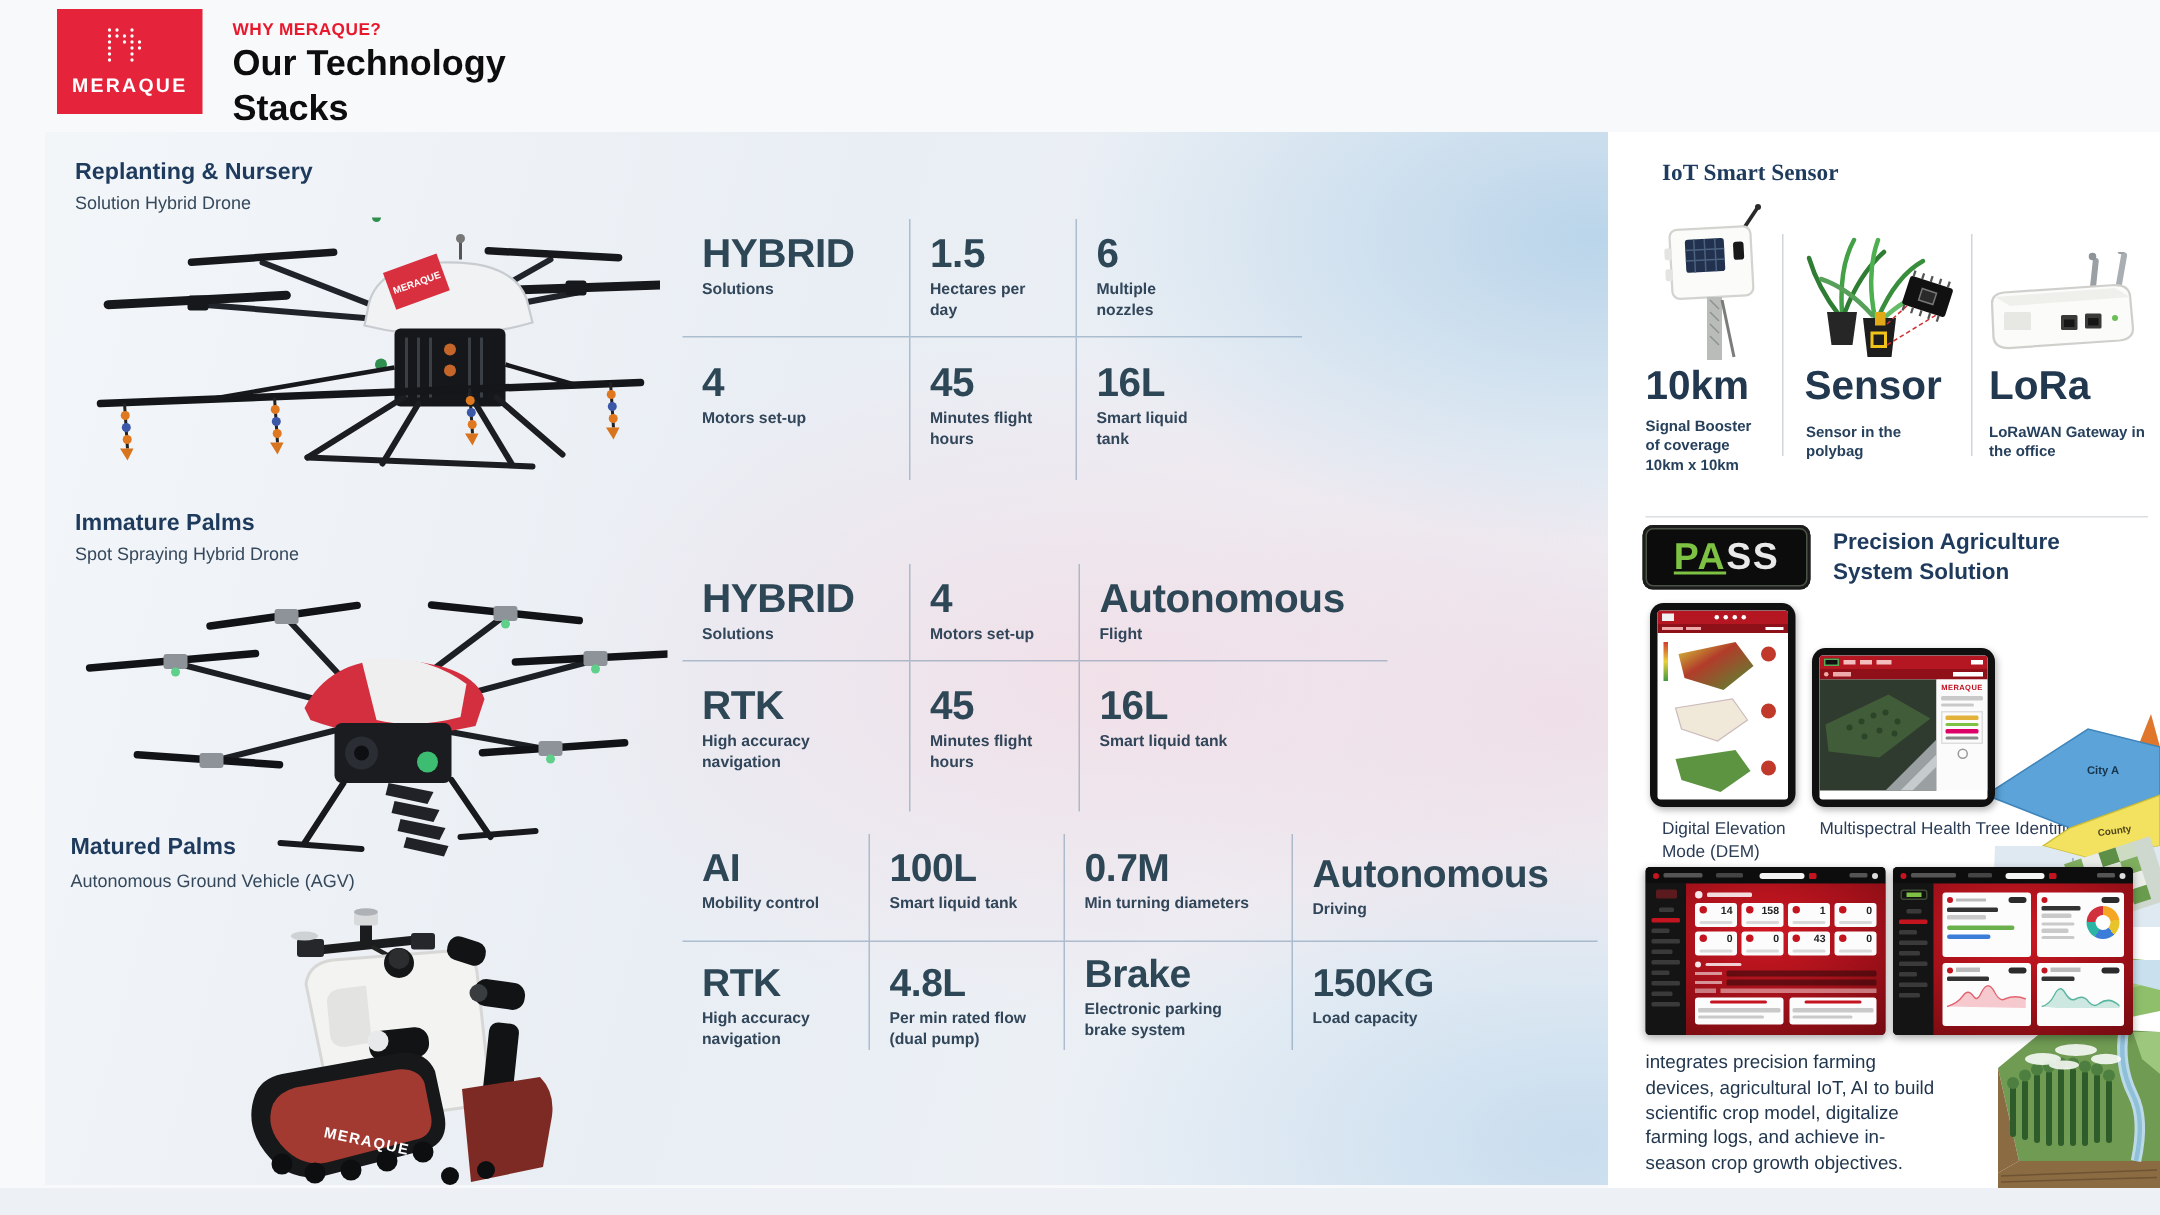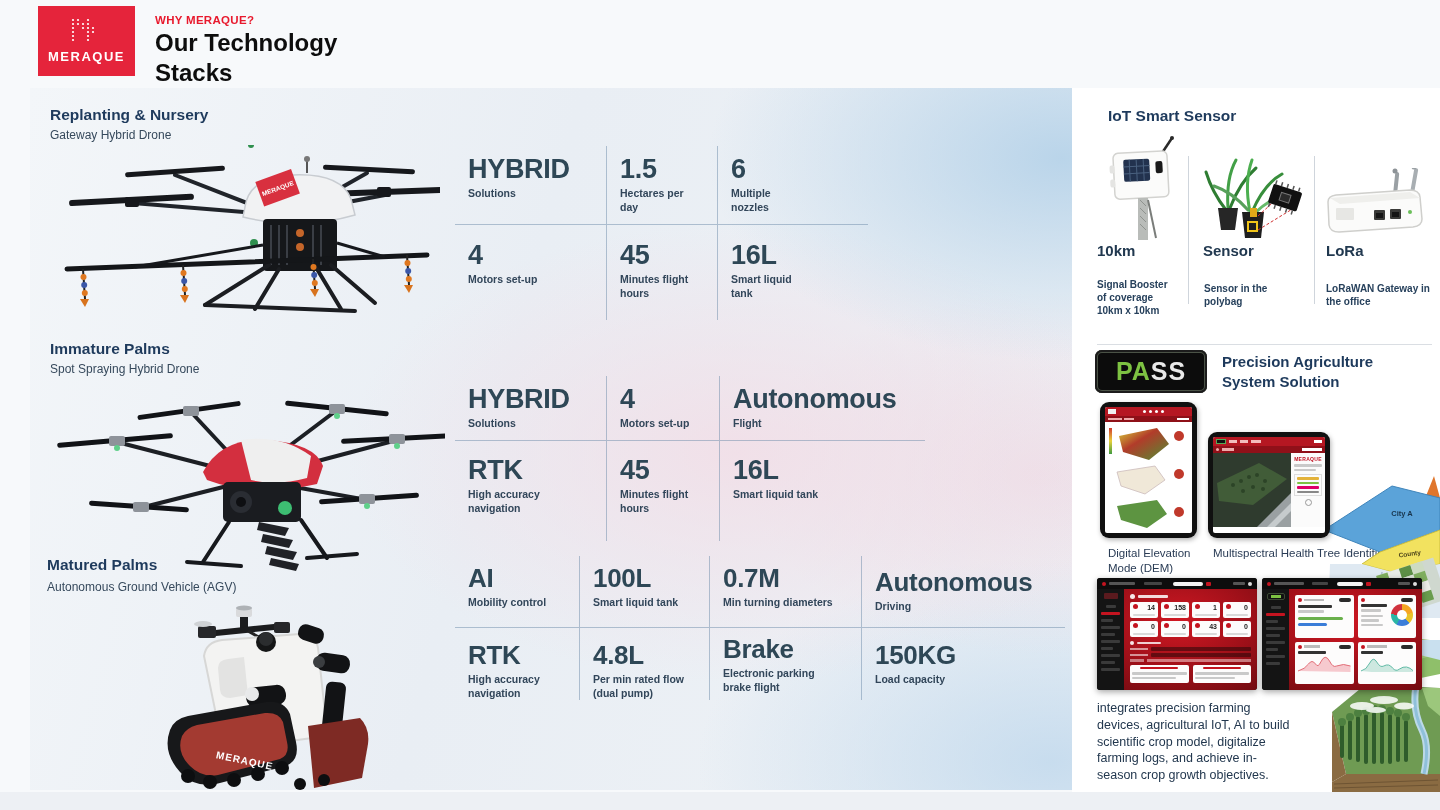--- a/index.html
+++ b/index.html
@@ -38,30 +38,30 @@
   .t3 .spec-value { font-size:26px; }
   .spec-label { font-size:10.5px; font-weight:bold; color:#32465a; margin-top:4px; line-height:1.3; }
   .t1 { left:455px; top:146px; grid-template-columns:152px 111px 150px; grid-template-rows:79px 95px; }
   .t1 .c1 .spec-label{max-width:120px} .t1 .c2 .spec-label{max-width:75px} .t1 .c3 .spec-label{max-width:80px}
   .t2 { left:455px; top:376px; grid-template-columns:152px 113px 205px; grid-template-rows:65px 100px; }
   .t2 .c1 .spec-label{max-width:105px} .t2 .c2 .spec-label{max-width:90px} .t2 .c3 .spec-label{max-width:120px}
   .t3 { left:455px; top:556px; grid-template-columns:125px 130px 152px 203px; grid-template-rows:72px 72px 95px; }
   .t3 .c1 .spec-label{max-width:90px} .t3 .c2 .spec-label{max-width:108px} .t3 .c3 .spec-label{max-width:115px} .t3 .c4 .spec-label{max-width:168px}
 
   
-  .iot-title { left:1108px; top:107px; font-size:15.5px; font-weight:bold; color:#1e3a5c; z-index:3; }
+  .iot-title { left:1108px; top:107px; font-size:15.5px; font-weight:bold; color:#1e3a5c; z-index:3;font-family:Liberation Serif, serif; }
   .iot-vdiv { width:1px; background:#cfd5dc; z-index:3; }
-  .iot-value { font-size:15px; font-weight:800; color:#21384f; z-index:3;text-align:right; }
+  .iot-value { font-size:27px; font-weight:800; color:#21384f; z-index:3;text-align:right; }
   .iot-label { font-size:10px; font-weight:bold; color:#27415c; line-height:1.3; z-index:3; }
   .iot-hdiv { left:1097px; top:344px; width:335px; height:1px; background:#dadee3; z-index:3; }
 
   
   .pass-logo { left:1095px; top:350px; width:112px; height:43px; background:#0c0c0c; border-radius:7px; display:flex; align-items:center; justify-content:center; z-index:3; box-shadow:inset 0 0 0 2px #1c1c1c, inset 0 0 0 3px #4a5246; }
   .pass-logo span { font-size:25px; font-weight:800; letter-spacing:1px; line-height:1; }
-  .pass-pa { color:#7dc242; }
+  .pass-pa { color:#7dc242;text-decoration:underline; }
   .pass-ss { color:#e9e9e9; }
   .pass-title { left:1222px; top:352px; width:180px; font-size:15px; font-weight:bold; color:#1e3a5c; line-height:1.3; z-index:3; }
   .caption { font-size:11.5px; color:#2a3c55; line-height:1.3; z-index:2; }
   .pass-desc { left:1097px; top:700px; width:196px; font-size:12.5px; color:#22374e; line-height:1.34; z-index:4; }
 
   
   .tablet { background:#101010; border-radius:9px; padding:5px; z-index:3; box-shadow:1px 2px 5px rgba(0,0,0,.3); }
   .tablet .screen { width:100%; height:100%; background:#fff; border-radius:2px; overflow:hidden; position:relative; }
 
   
@@ -112,21 +112,21 @@
       <circle cx="23" cy="10" r="1.1"></circle>
         <circle cx="23" cy="14" r="1.1"></circle>
     </g>
   </svg>
   <div class="logo-word">MERAQUE</div>
 </div>
 <div class="abs eyebrow">WHY MERAQUE?</div>
 <div class="abs page-title">Our Technology Stacks</div>
 
 <div class="abs sec-title" style="left:50px;top:106px">Replanting &amp; Nursery</div>
-<div class="abs sec-sub" style="left:50px;top:128px">Gateway Hybrid Drone</div>
+<div class="abs sec-sub" style="left:50px;top:128px">Solution Hybrid Drone</div>
 <div class="abs sec-title" style="left:50px;top:340px">Immature Palms</div>
 <div class="abs sec-sub" style="left:50px;top:362px">Spot Spraying Hybrid Drone</div>
 <div class="abs sec-title" style="left:47px;top:556px">Matured Palms</div>
 <div class="abs sec-sub" style="left:47px;top:580px">Autonomous Ground Vehicle (AGV)</div>
 
 <svg class="abs" style="left:55px;top:145px;z-index:3" width="385" height="190" viewBox="0 0 385 190">
   <g stroke="#20242a" stroke-width="4" stroke-linecap="round">
     <line x1="225" y1="70" x2="78" y2="58"></line>
     <line x1="235" y1="68" x2="330" y2="50"></line>
     <line x1="228" y1="72" x2="120" y2="30"></line>
@@ -377,21 +377,21 @@
   <div class="cell c1" style="padding-top:14px">
       <div class="spec-value">RTK</div>
       <div class="spec-label">High accuracy navigation</div>
     </div>
   <div class="cell c2" style="padding-top:14px">
       <div class="spec-value">4.8L</div>
       <div class="spec-label">Per min rated flow (dual pump)</div>
     </div>
   <div class="cell c3" style="padding-top:8px">
       <div class="spec-value">Brake</div>
-      <div class="spec-label">Electronic parking brake flight</div>
+      <div class="spec-label">Electronic parking brake system</div>
     </div>
   <div class="cell c4 last" style="padding-top:14px">
       <div class="spec-value">150KG</div>
       <div class="spec-label">Load capacity</div>
     </div>
 </div>
 
 <div class="abs iot-title">IoT Smart Sensor</div>
 
 <svg class="abs" style="left:1098px;top:136px;z-index:3" width="90" height="105" viewBox="0 0 90 105">

